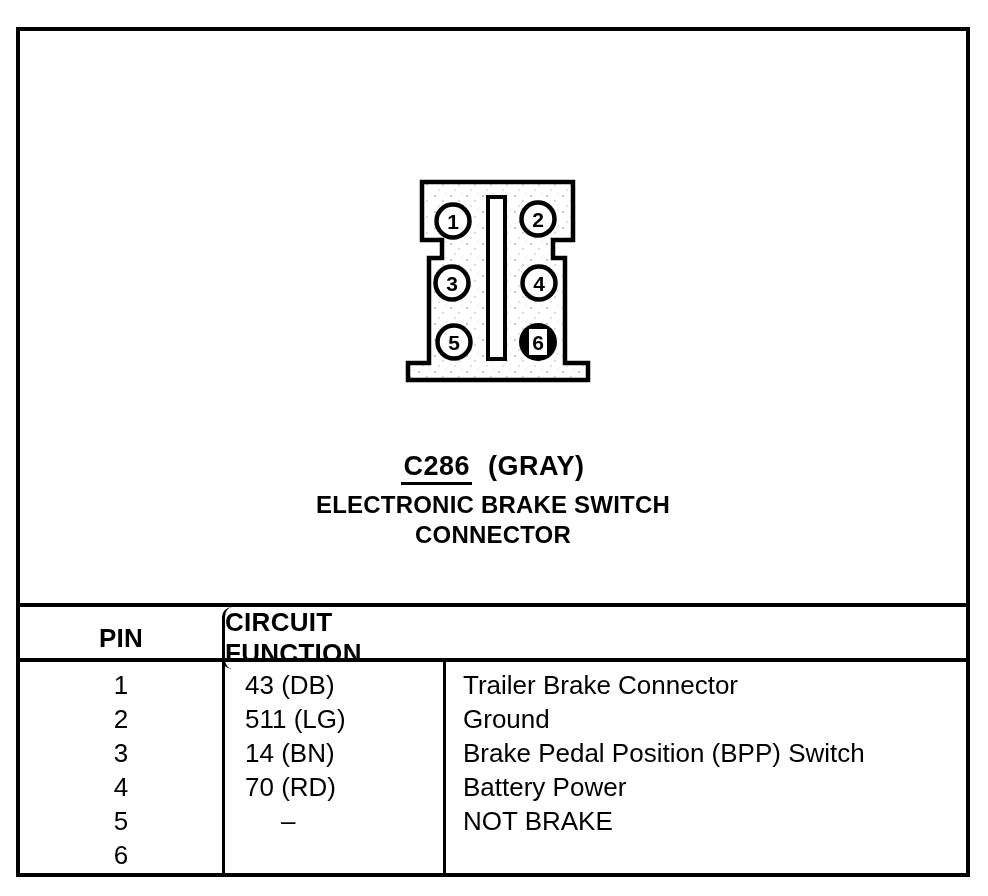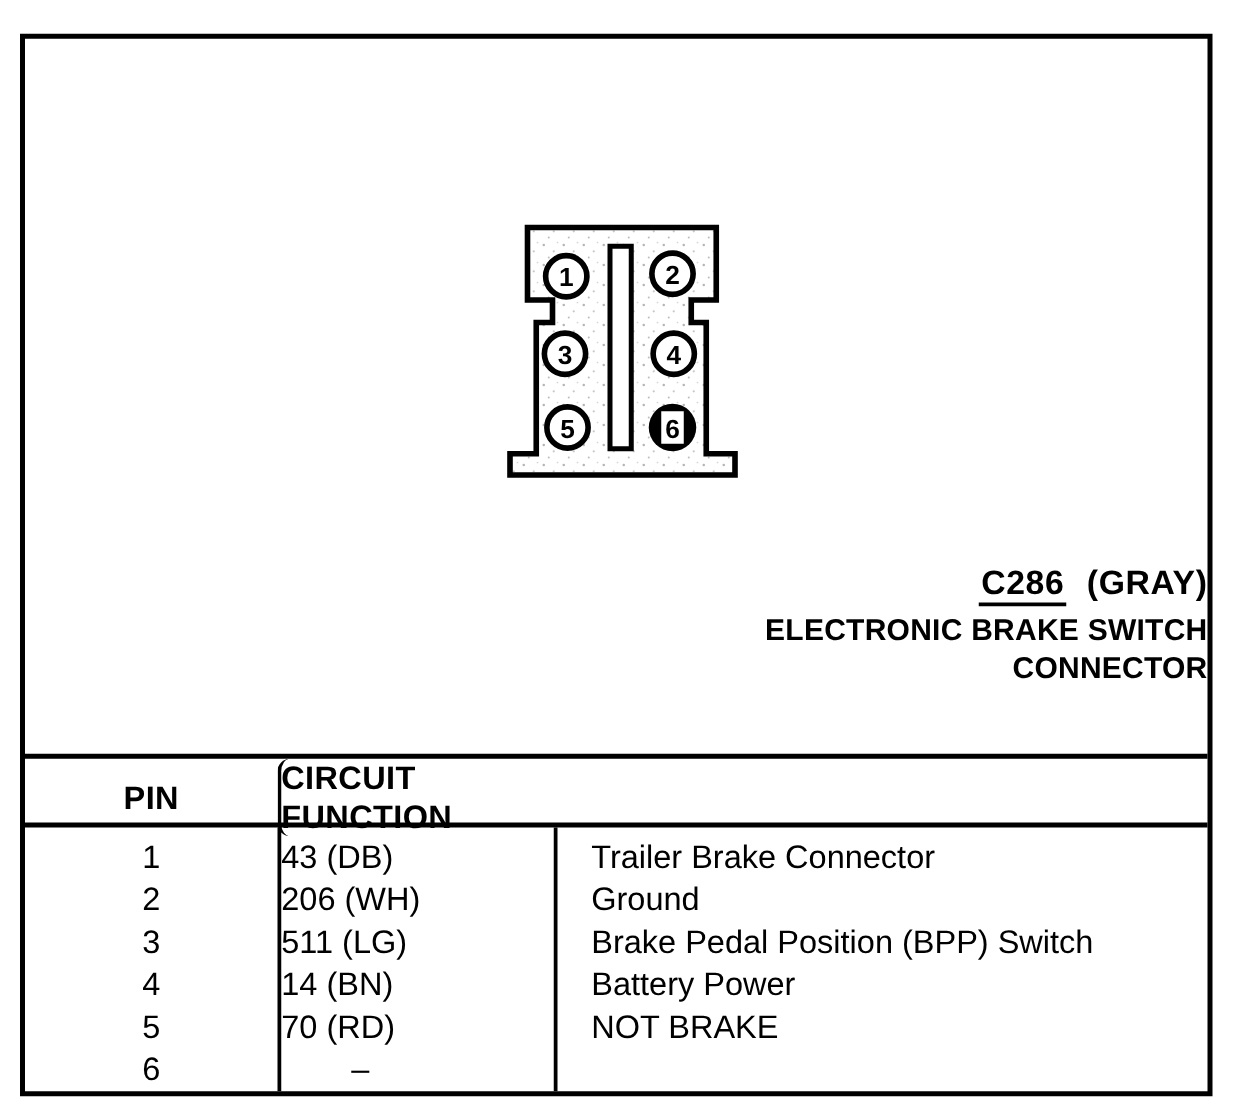--- a/index.html
+++ b/index.html
@@ -39,21 +39,21 @@
     font-family: "Liberation Sans", sans-serif;
     font-weight: bold;
     font-size: 21px;
   }
   
   .caption {
     position: absolute;
     left: 0;
     right: 0;
     top: 418px;
-    text-align: right;
+    text-align: center;
     line-height: 34px;
   }
   .caption .line1 {
     font-size: 27px;
     font-weight: bold;
     letter-spacing: 0.5px;
   }
   .caption .code {
     border-bottom: 3px solid #000000;
     padding: 0 2px 1px 2px;
@@ -106,23 +106,23 @@
     box-sizing: border-box;
   }
   .tcol + .tcol { border-left: 3px solid #000000; }
   .cell {
     height: 34px;
     line-height: 34px;
     font-size: 26px;
     white-space: nowrap;
   }
   .pin-col .cell { text-align: center; }
-  .circuit-col .cell { }
+  .circuit-col .cell { padding-left: 20px; }
   .circuit-col .cell.dash { padding-left: 56px; }
-  .function-col .cell { padding-left: 27px; }
+  .function-col .cell { padding-left: 17px; }
 </style>
 </head>
 <body>
 
 <div id="page">
   <div class="frame">
 
     <svg class="connector-svg" viewBox="400 174 200 212">
       <defs>
         <pattern id="speckle" width="16" height="16" patternUnits="userSpaceOnUse">
@@ -176,21 +176,20 @@
         <div class="tcol pin-col">
           <div class="cell">1</div>
           <div class="cell">2</div>
           <div class="cell">3</div>
           <div class="cell">4</div>
           <div class="cell">5</div>
           <div class="cell">6</div>
         </div>
         <div class="tcol circuit-col">
           <div class="cell">43 (DB)</div>
-          <div class="cell">206 (WH)</div>
           <div class="cell">511 (LG)</div>
           <div class="cell">14 (BN)</div>
           <div class="cell">70 (RD)</div>
           <div class="cell dash">–</div>
         </div>
         <div class="tcol function-col">
           <div class="cell">Trailer Brake Connector</div>
           <div class="cell">Ground</div>
           <div class="cell">Brake Pedal Position (BPP) Switch</div>
           <div class="cell">Battery Power</div>

